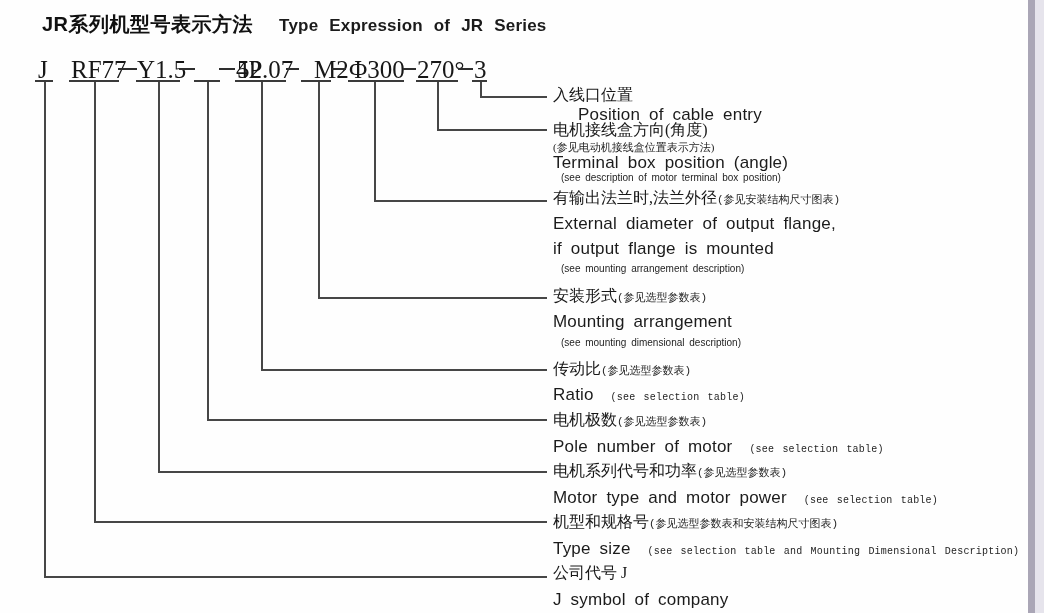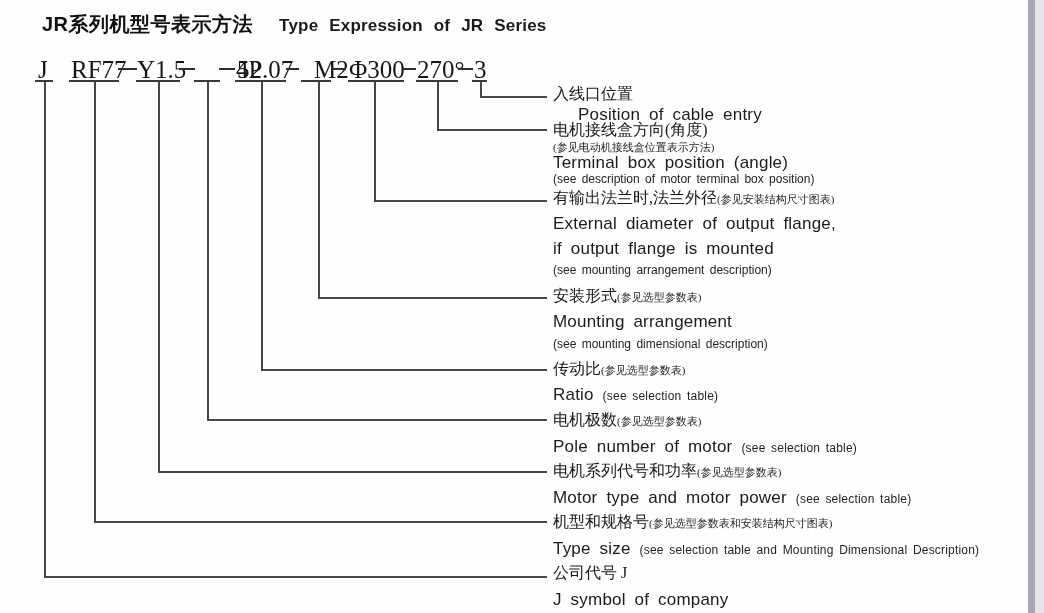--- a/index.html
+++ b/index.html
@@ -21,22 +21,22 @@
   }
   .dash{position:absolute;top:68px;height:2px;background:#2e2e2e;}
   .ul{position:absolute;top:80px;height:2px;background:#3a3a3a;}
   .vline{position:absolute;width:1.5px;background:#474747;}
   .hline{position:absolute;height:1.5px;background:#474747;}
   
   .desc{position:absolute;left:553px;white-space:nowrap;line-height:1;}
   .cn{font-size:16px;font-family:"Liberation Serif","DejaVu Serif",serif;color:#181818;}
   .en{font-size:17px;word-spacing:4px;letter-spacing:0.2px;color:#1b1b1b;}
   .cn-note{font-size:11px;font-family:"Liberation Serif","DejaVu Serif",serif;color:#222;}
-  .en-note{font-size:12px;word-spacing:2px;color:#242424;}
-  .note{vertical-align:baseline;}
+  .en-note{font-size:10px;word-spacing:2px;color:#242424;margin-left:8px;}
+  .note{vertical-align:baseline;font-family:Liberation Mono, monospace;}
   
   .edge-line{position:absolute;top:0;height:613px;}
 </style>
 </head>
 <body>
 
 <div id="stage">
   <div class="title">
     <span>JR系列机型号表示方法</span><span class="en">Type Expression of  JR Series</span>
   </div>
@@ -82,21 +82,21 @@
       <div class="vline" style="left: 318px; top: 82px; height: 215px;"></div>
       <div class="hline" style="left: 318px; top: 297px; width: 229px;"></div>
       <div class="vline" style="left: 374px; top: 82px; height: 118px;"></div>
       <div class="hline" style="left: 374px; top: 200px; width: 173px;"></div>
       <div class="vline" style="left: 437px; top: 82px; height: 47px;"></div>
       <div class="hline" style="left: 437px; top: 129px; width: 110px;"></div>
       <div class="vline" style="left: 480px; top: 82px; height: 14px;"></div>
       <div class="hline" style="left: 480px; top: 96px; width: 67px;"></div>
     </div>
   <div id="descs">
-      <div class="desc cn" style="top: 87px; font-family: Liberation Mono, monospace;"><span>入线口位置</span></div>
+      <div class="desc cn" style="top: 87px;"><span>入线口位置</span></div>
       <div class="desc en" style="top: 106px; margin-left: 25px;"><span>Position of cable entry</span></div>
       <div class="desc cn" style="top: 122px;"><span>电机接线盒方向(角度)</span></div>
       <div class="desc cn-note" style="top: 142px;"><span>(参见电动机接线盒位置表示方法)</span></div>
       <div class="desc en" style="top: 154px;"><span>Terminal box position (angle)</span></div>
       <div class="desc en-note" style="top: 173px;"><span>(see description of motor terminal box position)</span></div>
       <div class="desc cn" style="top: 190px;"><span>有输出法兰时,法兰外径</span><span class="note cn-note">(参见安装结构尺寸图表)</span></div>
       <div class="desc en" style="top: 215px;"><span>External diameter of output flange,</span></div>
       <div class="desc en" style="top: 240px;"><span>if output flange is mounted</span></div>
       <div class="desc en-note" style="top: 264px;"><span>(see mounting arrangement description)</span></div>
       <div class="desc cn" style="top: 288px;"><span>安装形式</span><span class="note cn-note">(参见选型参数表)</span></div>

